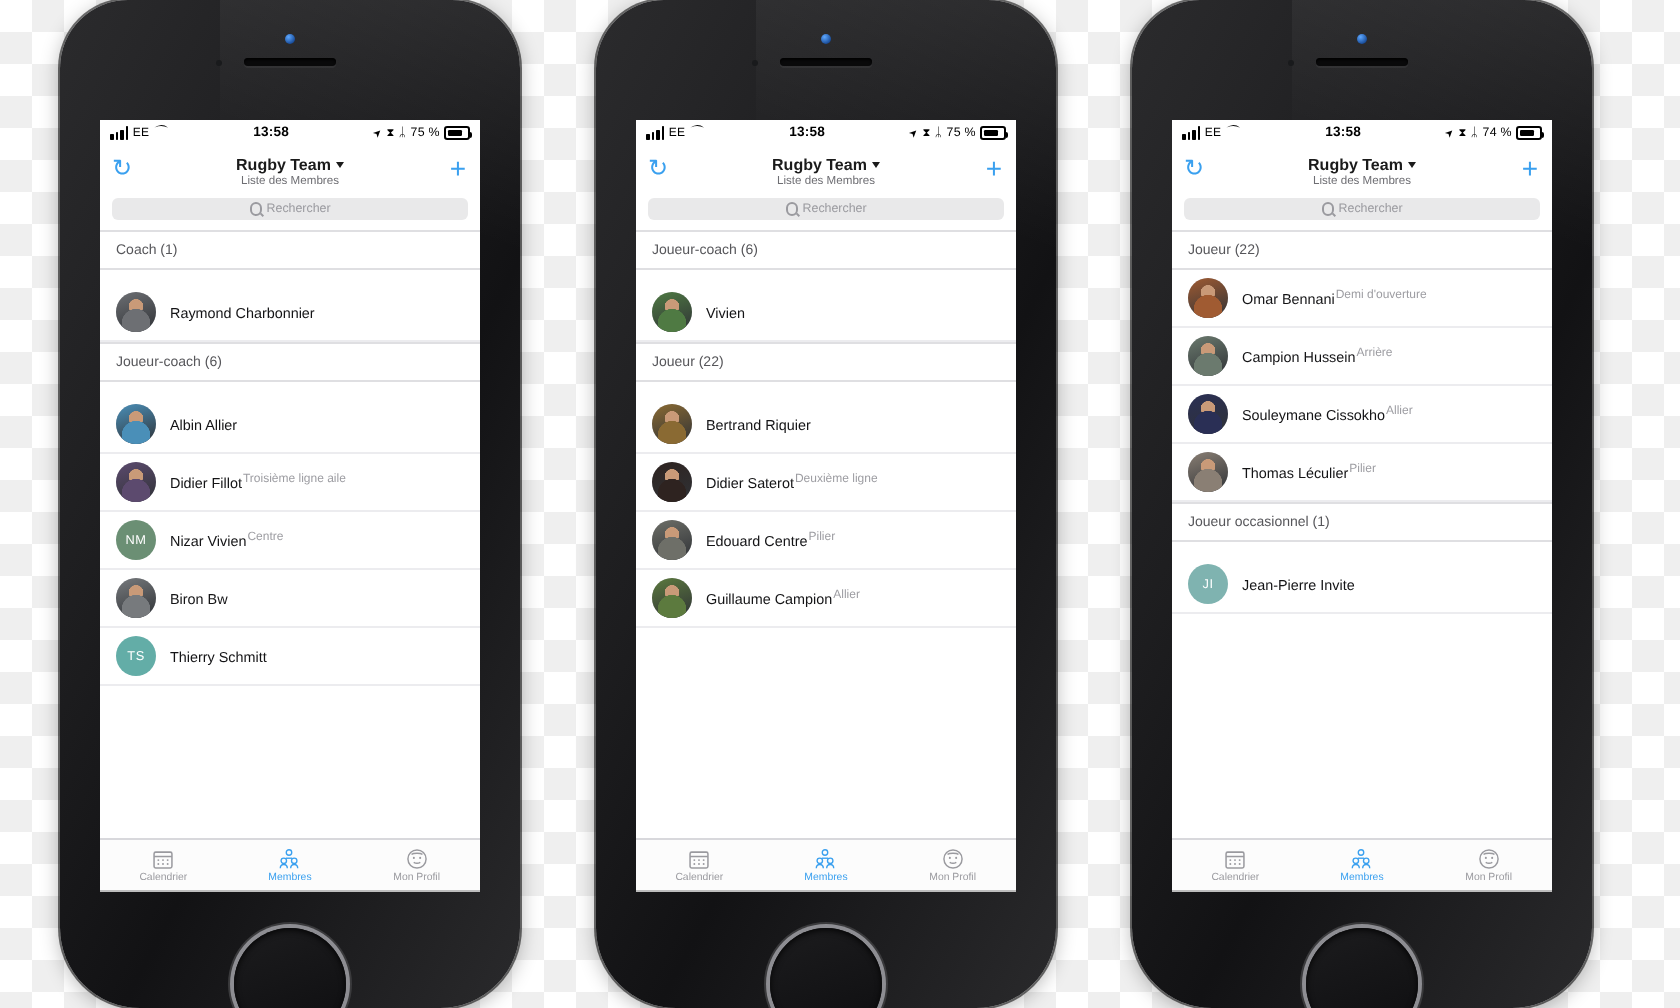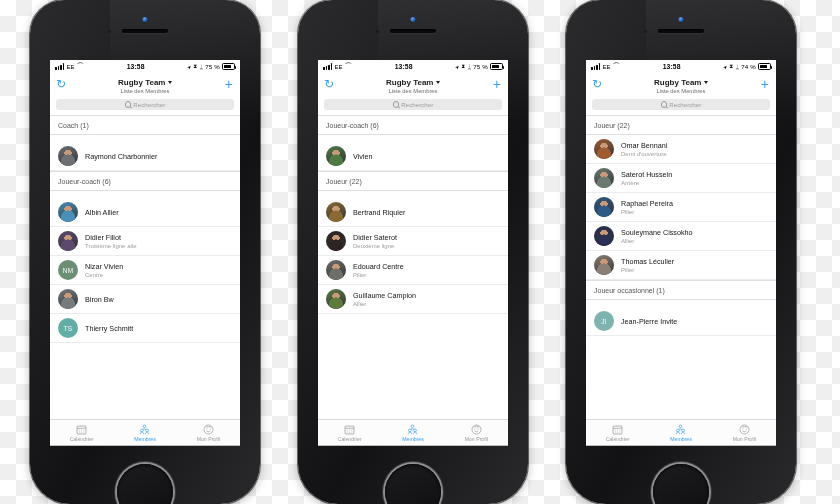--- a/index.html
+++ b/index.html
@@ -119,21 +119,21 @@
     display:flex;align-items:center;gap:7px;padding:4px 8px;background:#fff;
     border-bottom:.5px solid #ececef;min-height:24px;box-sizing:border-box;
   }
   .av{
     width:20px;height:20px;border-radius:50%;flex:0 0 20px;
     background:#cfcfd4;overflow:hidden;position:relative;
     display:flex;align-items:center;justify-content:center;
     color:#fff;font-size:6.4px;letter-spacing:.3px;
   }
   .av .ph{position:absolute;inset:0;}
-  .rtext{display:flex;flex-direction:column;justify-content:center;gap:.5px;}
+  .rtext{display:flex;justify-content:center;gap:.5px;}
   .rname{font-size:7.2px;color:#141416;}
   .rrole{font-size:6px;color:#9d9da2;}
 
   
   .tabbar{
     position:absolute;left:0;right:0;bottom:0;height:26px;background:#fcfcfc;
     border-top:.5px solid #d8d8dc;display:flex;
   }
   .tab{flex:1;display:flex;flex-direction:column;align-items:center;justify-content:center;gap:1.5px;color:#9a9a9f;}
   .tab.active{color:#3aa0ef;}
@@ -481,31 +481,22 @@
             <div class="rtext">
               <span class="rname">Omar Bennani</span>
               <span class="rrole">Demi d'ouverture</span>
             </div>
           </div>
           <div class="row">
             <span class="av">
               <span class="ph" style="background: radial-gradient(circle at 50% 78%, rgb(107, 122, 110) 0%, rgb(107, 122, 110) 38%, rgba(0, 0, 0, 0) 39%), radial-gradient(circle at 50% 36%, rgb(201, 154, 120) 0%, rgb(201, 154, 120) 22%, rgba(0, 0, 0, 0) 23%), linear-gradient(160deg, rgb(107, 122, 110) 0%, rgb(47, 50, 54) 100%);"></span>
             </span>
             <div class="rtext">
-              <span class="rname">Saterot Hussein</span>
+              <span class="rname">Campion Hussein</span>
               <span class="rrole">Arrière</span>
-            </div>
-          </div>
-          <div class="row">
-            <span class="av">
-              <span class="ph" style="background: radial-gradient(circle at 50% 78%, rgb(47, 90, 134) 0%, rgb(47, 90, 134) 38%, rgba(0, 0, 0, 0) 39%), radial-gradient(circle at 50% 36%, rgb(201, 154, 120) 0%, rgb(201, 154, 120) 22%, rgba(0, 0, 0, 0) 23%), linear-gradient(160deg, rgb(47, 90, 134) 0%, rgb(47, 50, 54) 100%);"></span>
-            </span>
-            <div class="rtext">
-              <span class="rname">Raphael Pereira</span>
-              <span class="rrole">Pilier</span>
             </div>
           </div>
           <div class="row">
             <span class="av">
               <span class="ph" style="background: radial-gradient(circle at 50% 78%, rgb(42, 47, 85) 0%, rgb(42, 47, 85) 38%, rgba(0, 0, 0, 0) 39%), radial-gradient(circle at 50% 36%, rgb(201, 154, 120) 0%, rgb(201, 154, 120) 22%, rgba(0, 0, 0, 0) 23%), linear-gradient(160deg, rgb(42, 47, 85) 0%, rgb(47, 50, 54) 100%);"></span>
             </span>
             <div class="rtext">
               <span class="rname">Souleymane Cissokho</span>
               <span class="rrole">Allier</span>
             </div>

